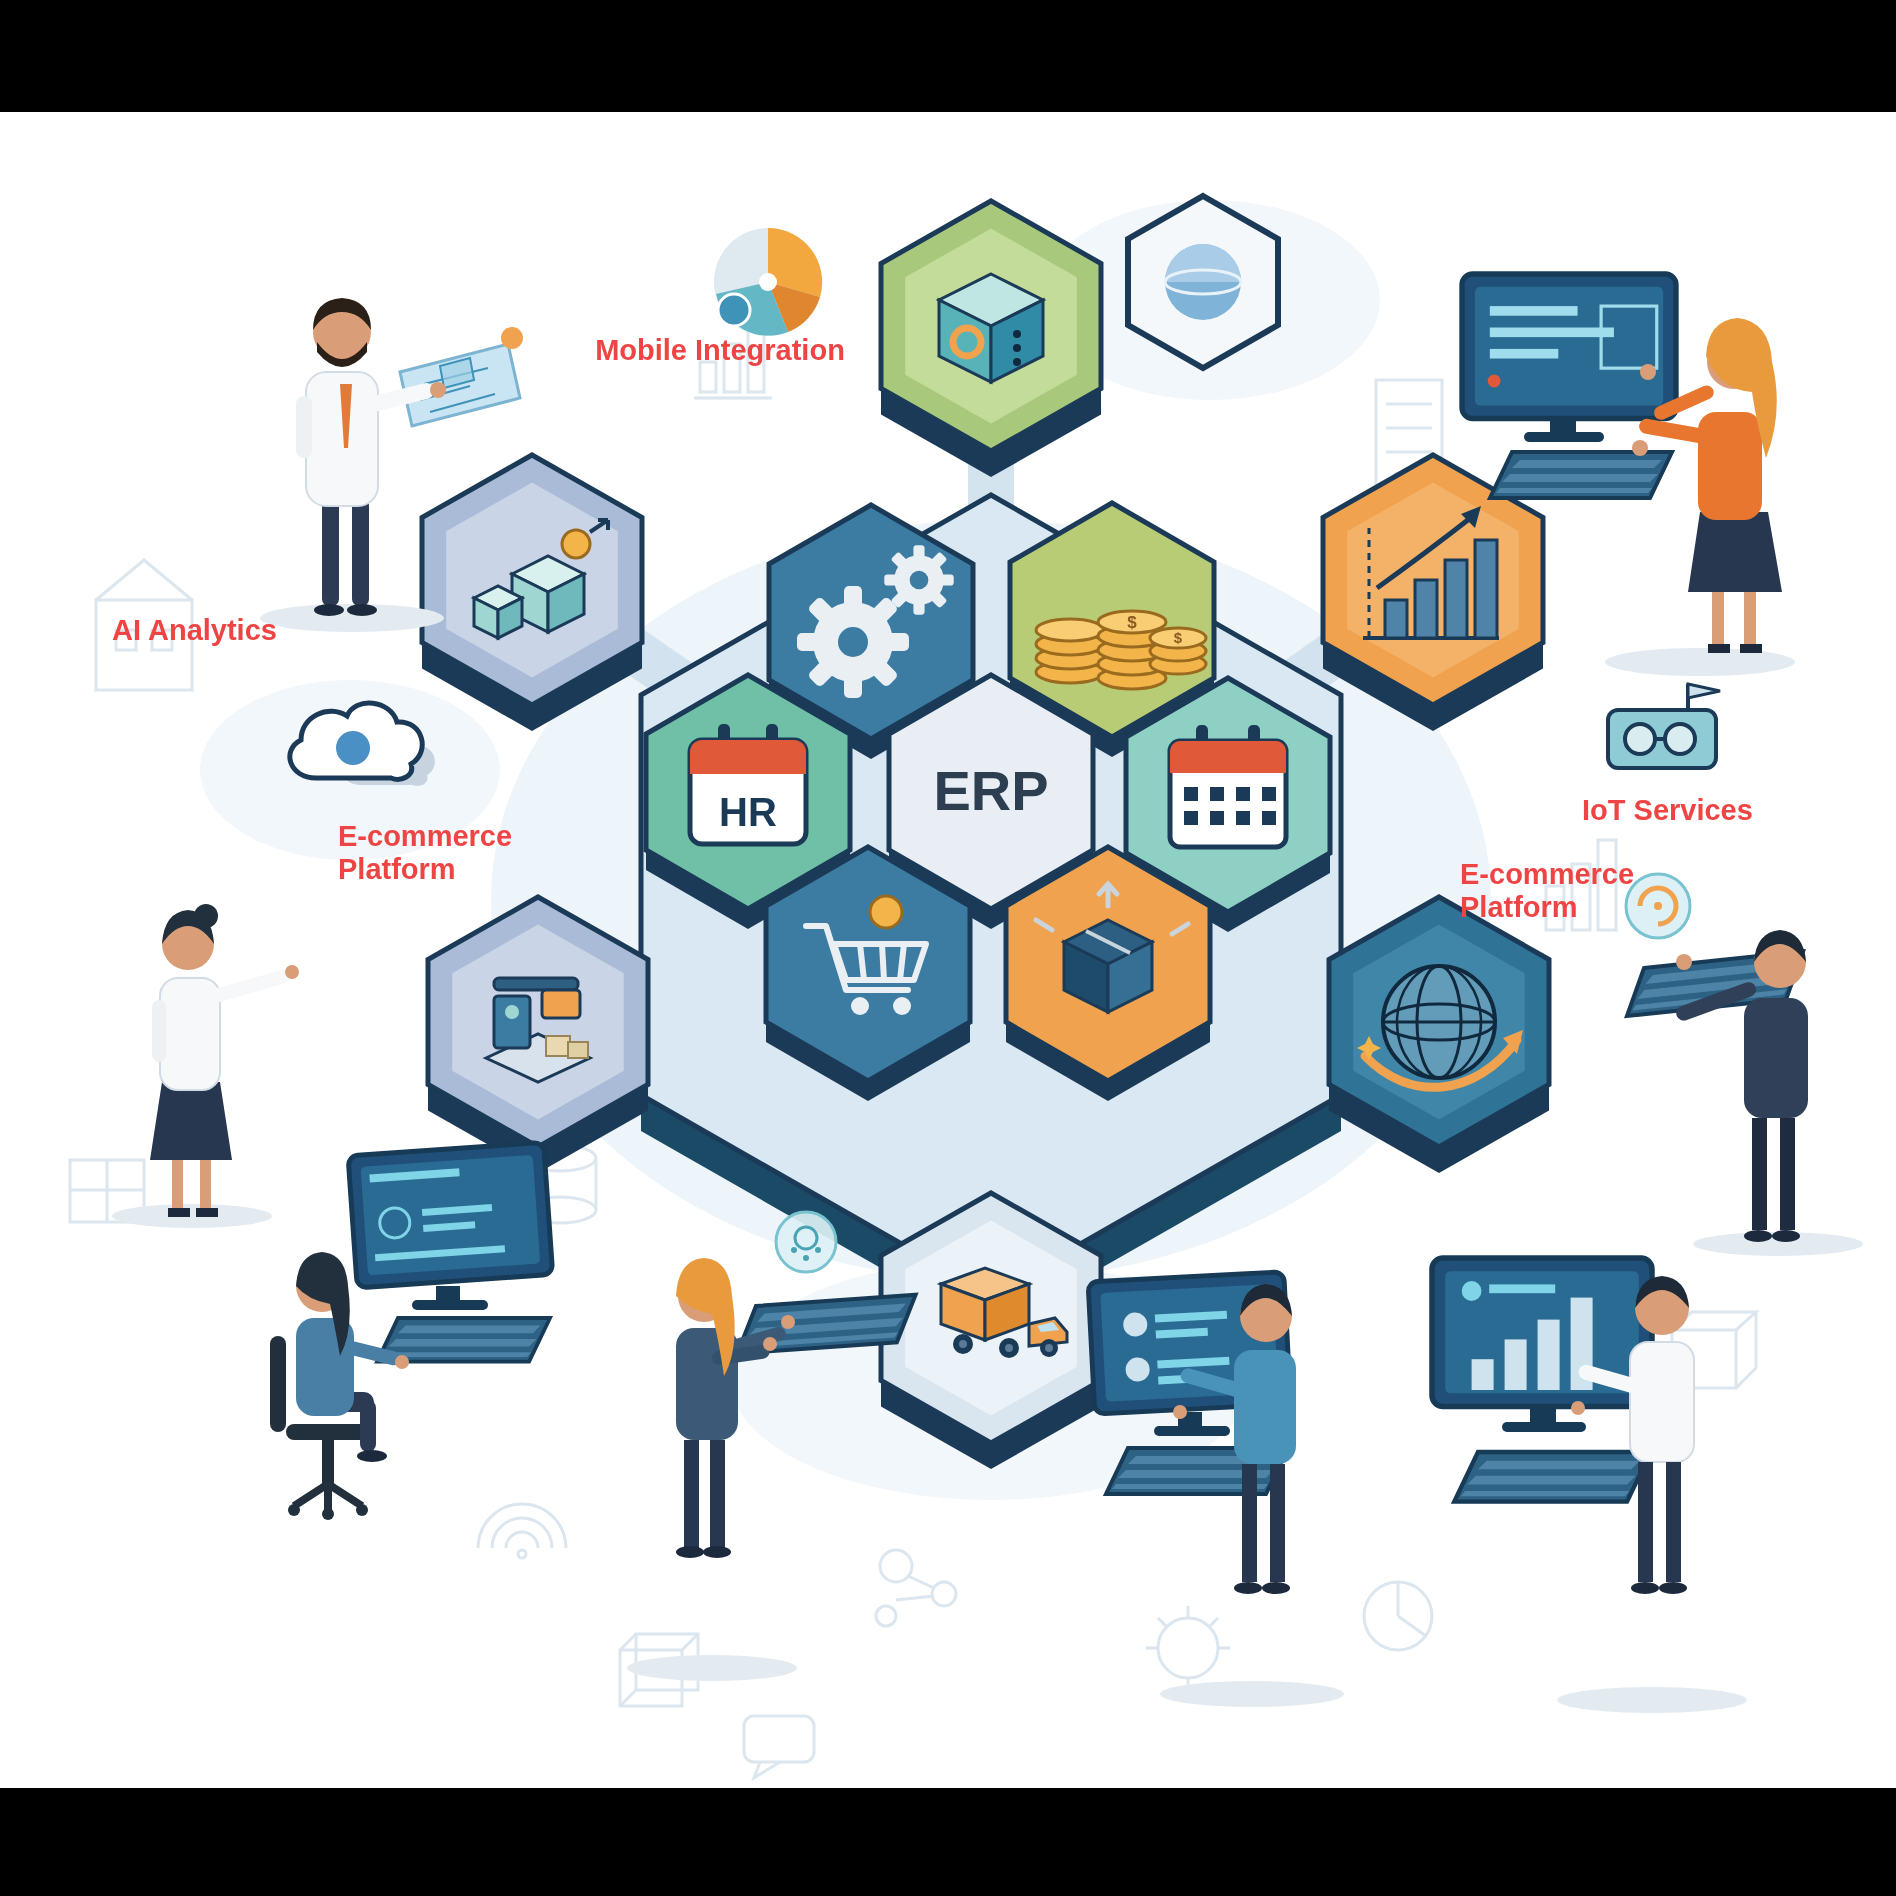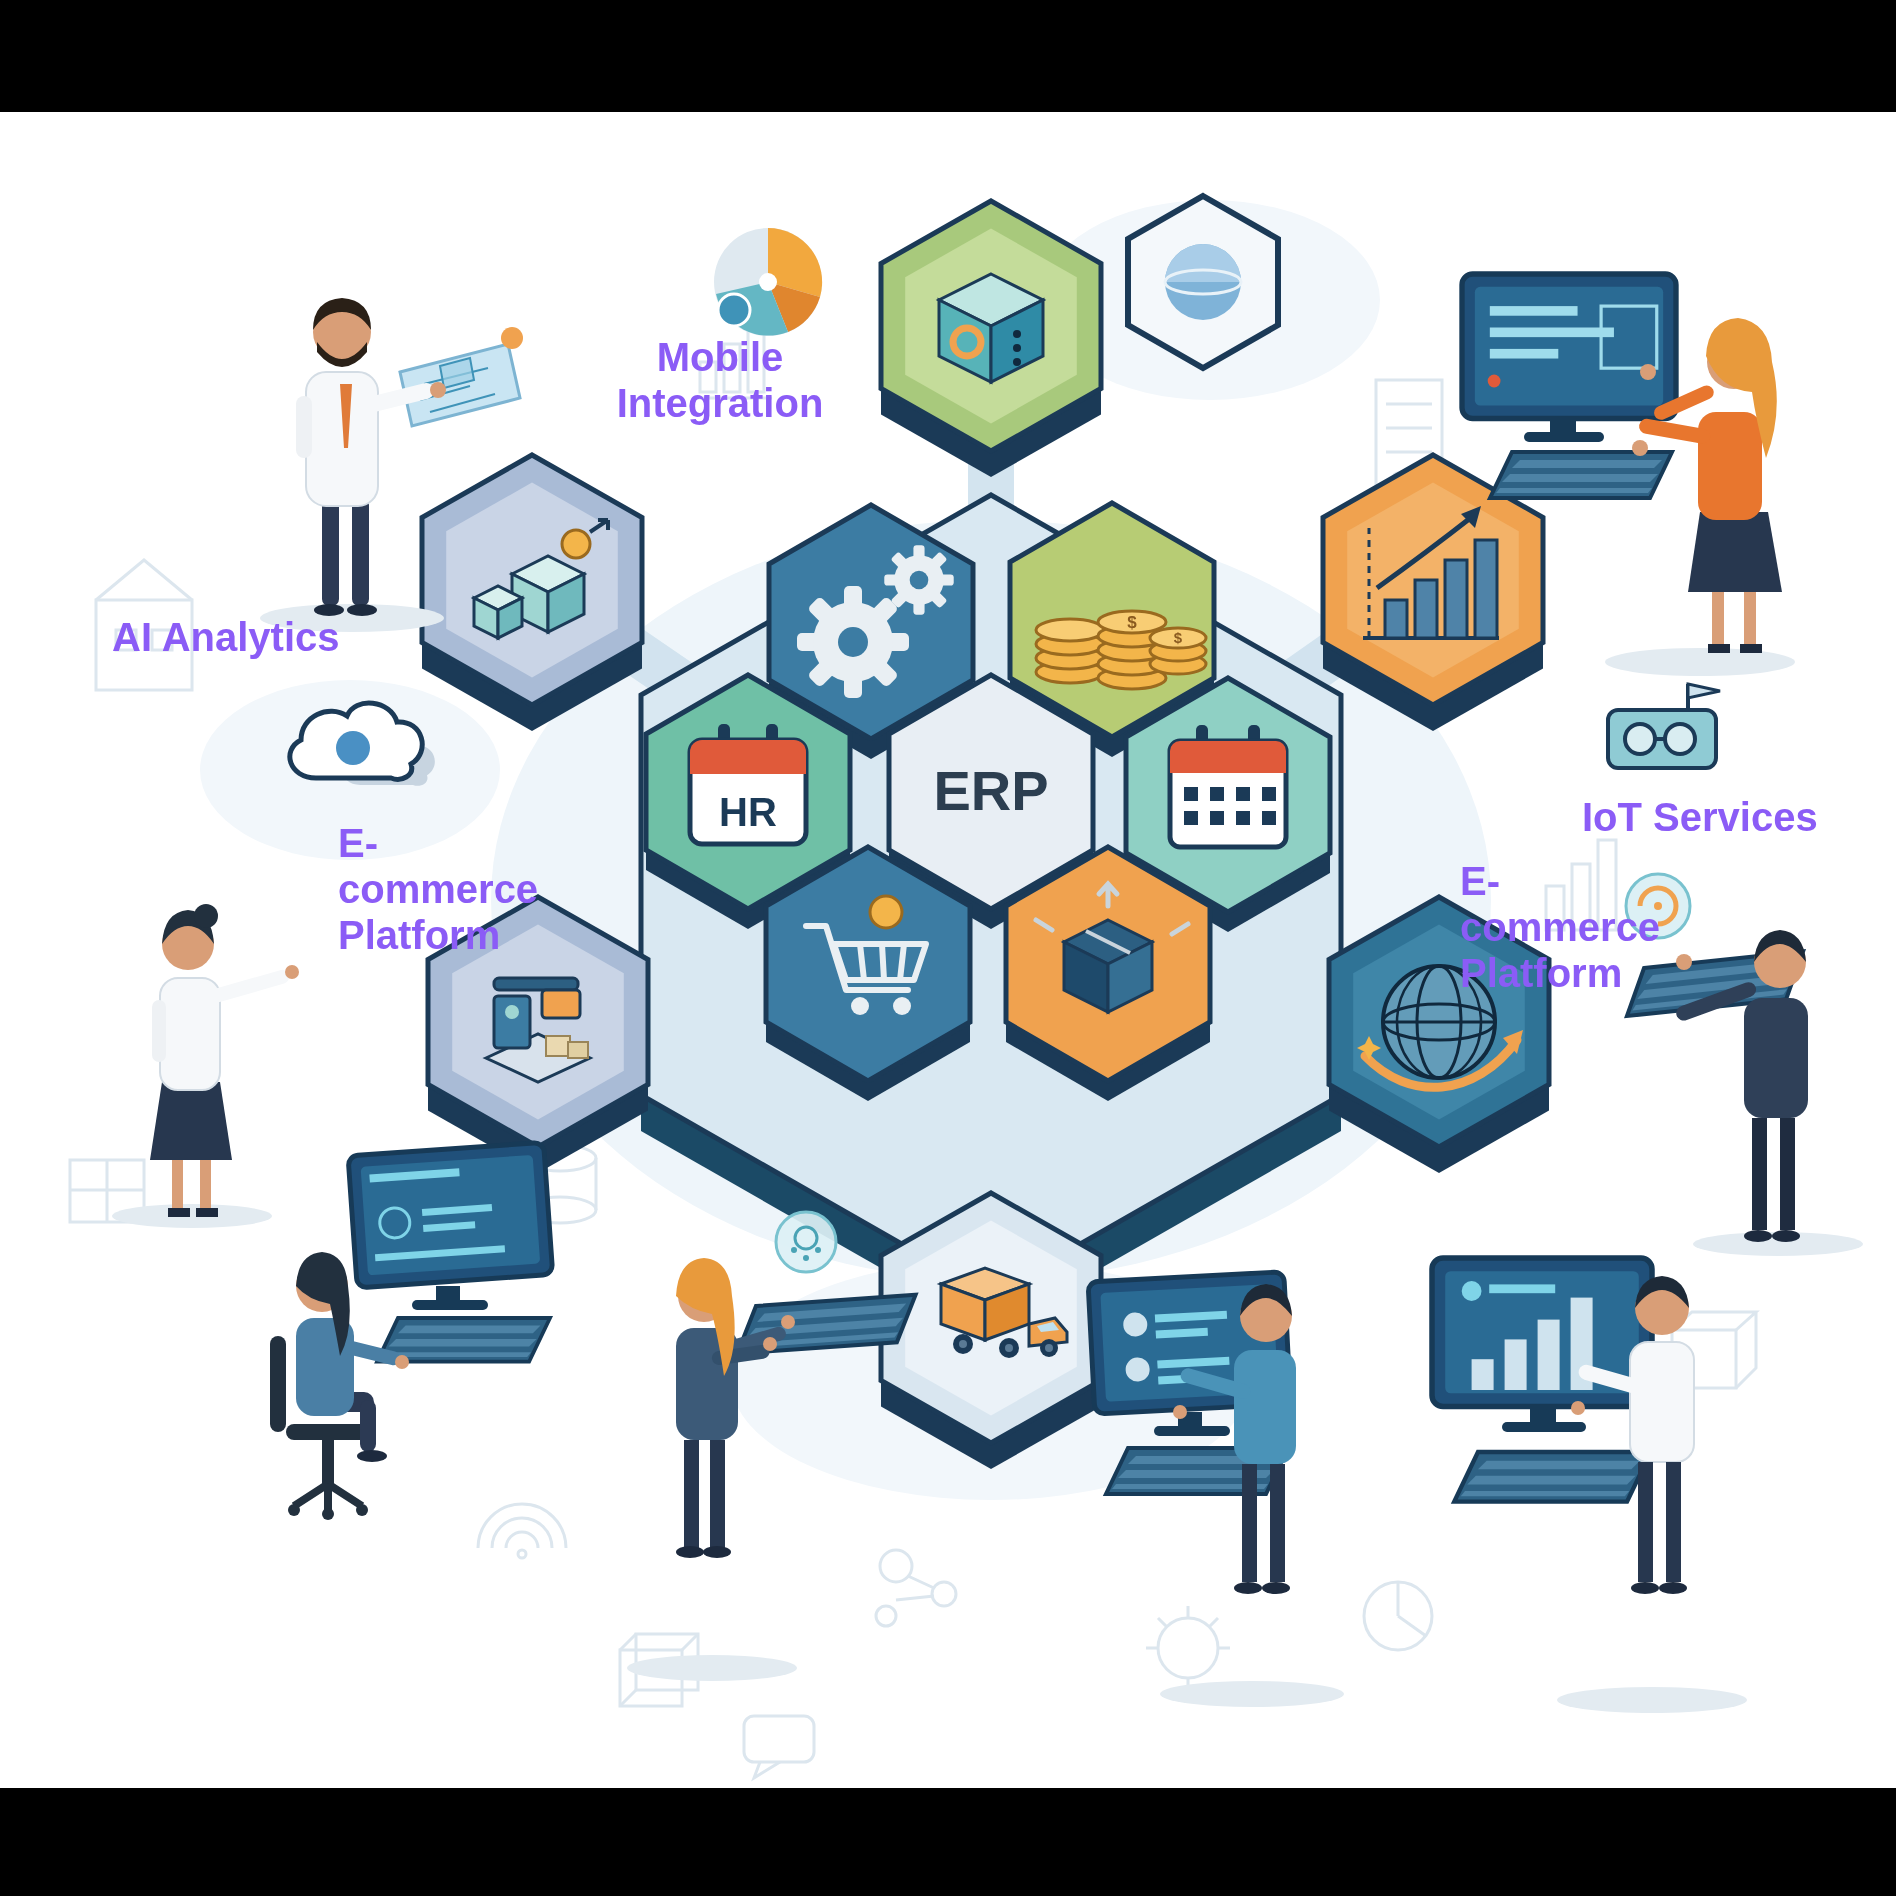--- a/index.html
+++ b/index.html
@@ -3,21 +3,21 @@
 <meta charset="utf-8">
 <style>
   html,body{margin:0;padding:0;background:#000;}
   .stage{position:relative;width:1896px;height:1896px;background:#ffffff;overflow:hidden;
          font-family:"Liberation Sans",sans-serif;}
   .letterbox{position:absolute;left:0;width:100%;background:#000;z-index:50;}
   .letterbox.top{top:0;height:112px;}
   .letterbox.bottom{bottom:0;height:108px;}
   svg.scene{position:absolute;left:0;top:0;width:1896px;height:1896px;}
   svg text{font-family:"Liberation Sans",sans-serif;}
-  .label{position:absolute;font-weight:700;color:#8b5cf6;font-size:40px;line-height:1.15;z-index:10;}
+  .label{position:absolute;font-weight:700;color:#ef4444;font-size:29px;line-height:1.15;z-index:10;}
   .label.center{text-align:center;}
 </style>
 </head>
 <body>
 
 <div class="stage">
 
 <svg class="scene" viewBox="0 0 1896 1896">
   <defs>
     <g id="kb">

